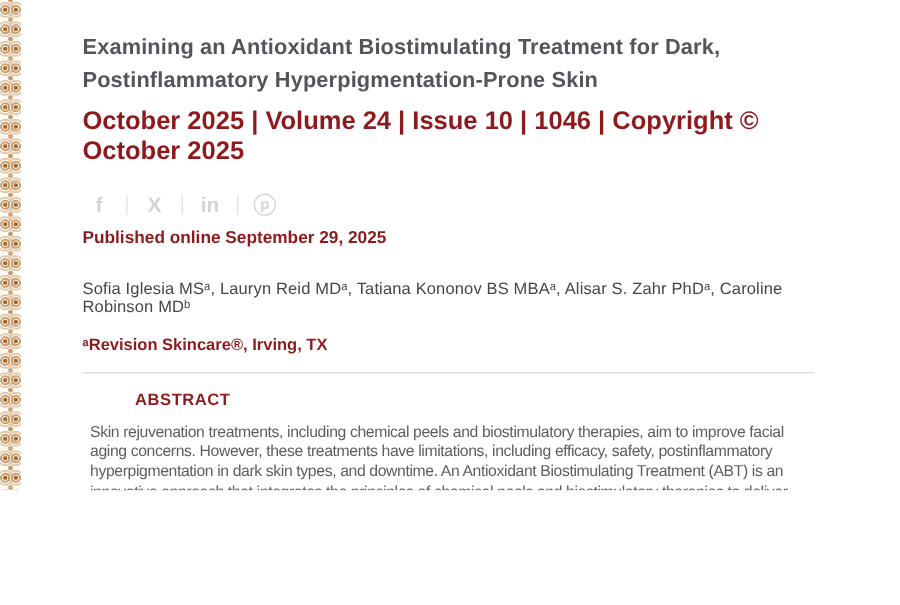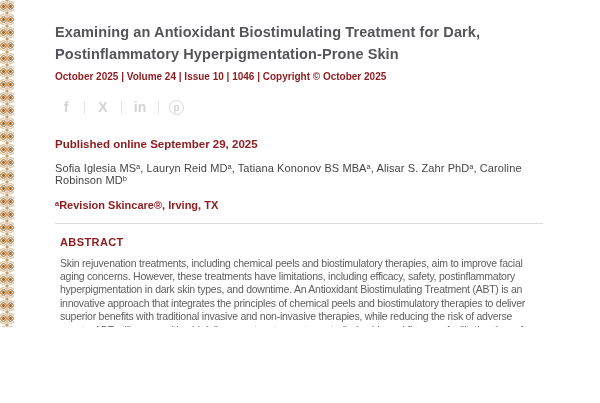--- a/index.html
+++ b/index.html
@@ -50,21 +50,21 @@
     margin: 21px 0 0 0;
     font-size: 14.5px;
     line-height: 22px;
     font-weight: 600;
     color: #54555a;
     white-space: pre-line;
     letter-spacing: 0.1px;
   }
   .meta-line {
     margin-top: 6px;
-    font-size: 10px;
+    font-size: 17px;
     font-weight: bold;
     color: #8f1a1e;
   }
   .social {
     margin-top: 16px;
     padding-left: 3px;
     display: flex;
     align-items: center;
     height: 18px;
   }
@@ -88,27 +88,27 @@
     line-height: 14px;
     box-sizing: border-box;
   }
   .sep {
     width: 1px;
     height: 13px;
     background: #e4e4e4;
     margin: 0 10px;
   }
   .published {
-    margin-top: 22px;
+    margin-top: 8px;
     font-size: 11.5px;
     font-weight: bold;
     color: #8f1a1e;
   }
   .authors {
-    margin-top: 12px;
+    margin-top: 22px;
     font-size: 11px;
     color: #454545;
     letter-spacing: 0.1px;
   }
   .affiliations {
     margin-top: 12px;
     font-size: 11px;
     font-weight: bold;
     line-height: 15.5px;
     color: #8f1a1e;
@@ -121,20 +121,21 @@
   }
   .abstract {
     padding-left: 5px;
   }
   .abstract-heading {
     margin-top: 12px;
     font-size: 11px;
     font-weight: bold;
     letter-spacing: 0.4px;
     color: #8f1a1e;
+    margin-left: 30px;
   }
   .abstract-text {
     margin: 9px 0 0 0;
     width: 480px;
     font-size: 10.5px;
     letter-spacing: -0.25px;
     line-height: 13.4px;
     color: #5e5e5e;
     text-align: left;
   }

